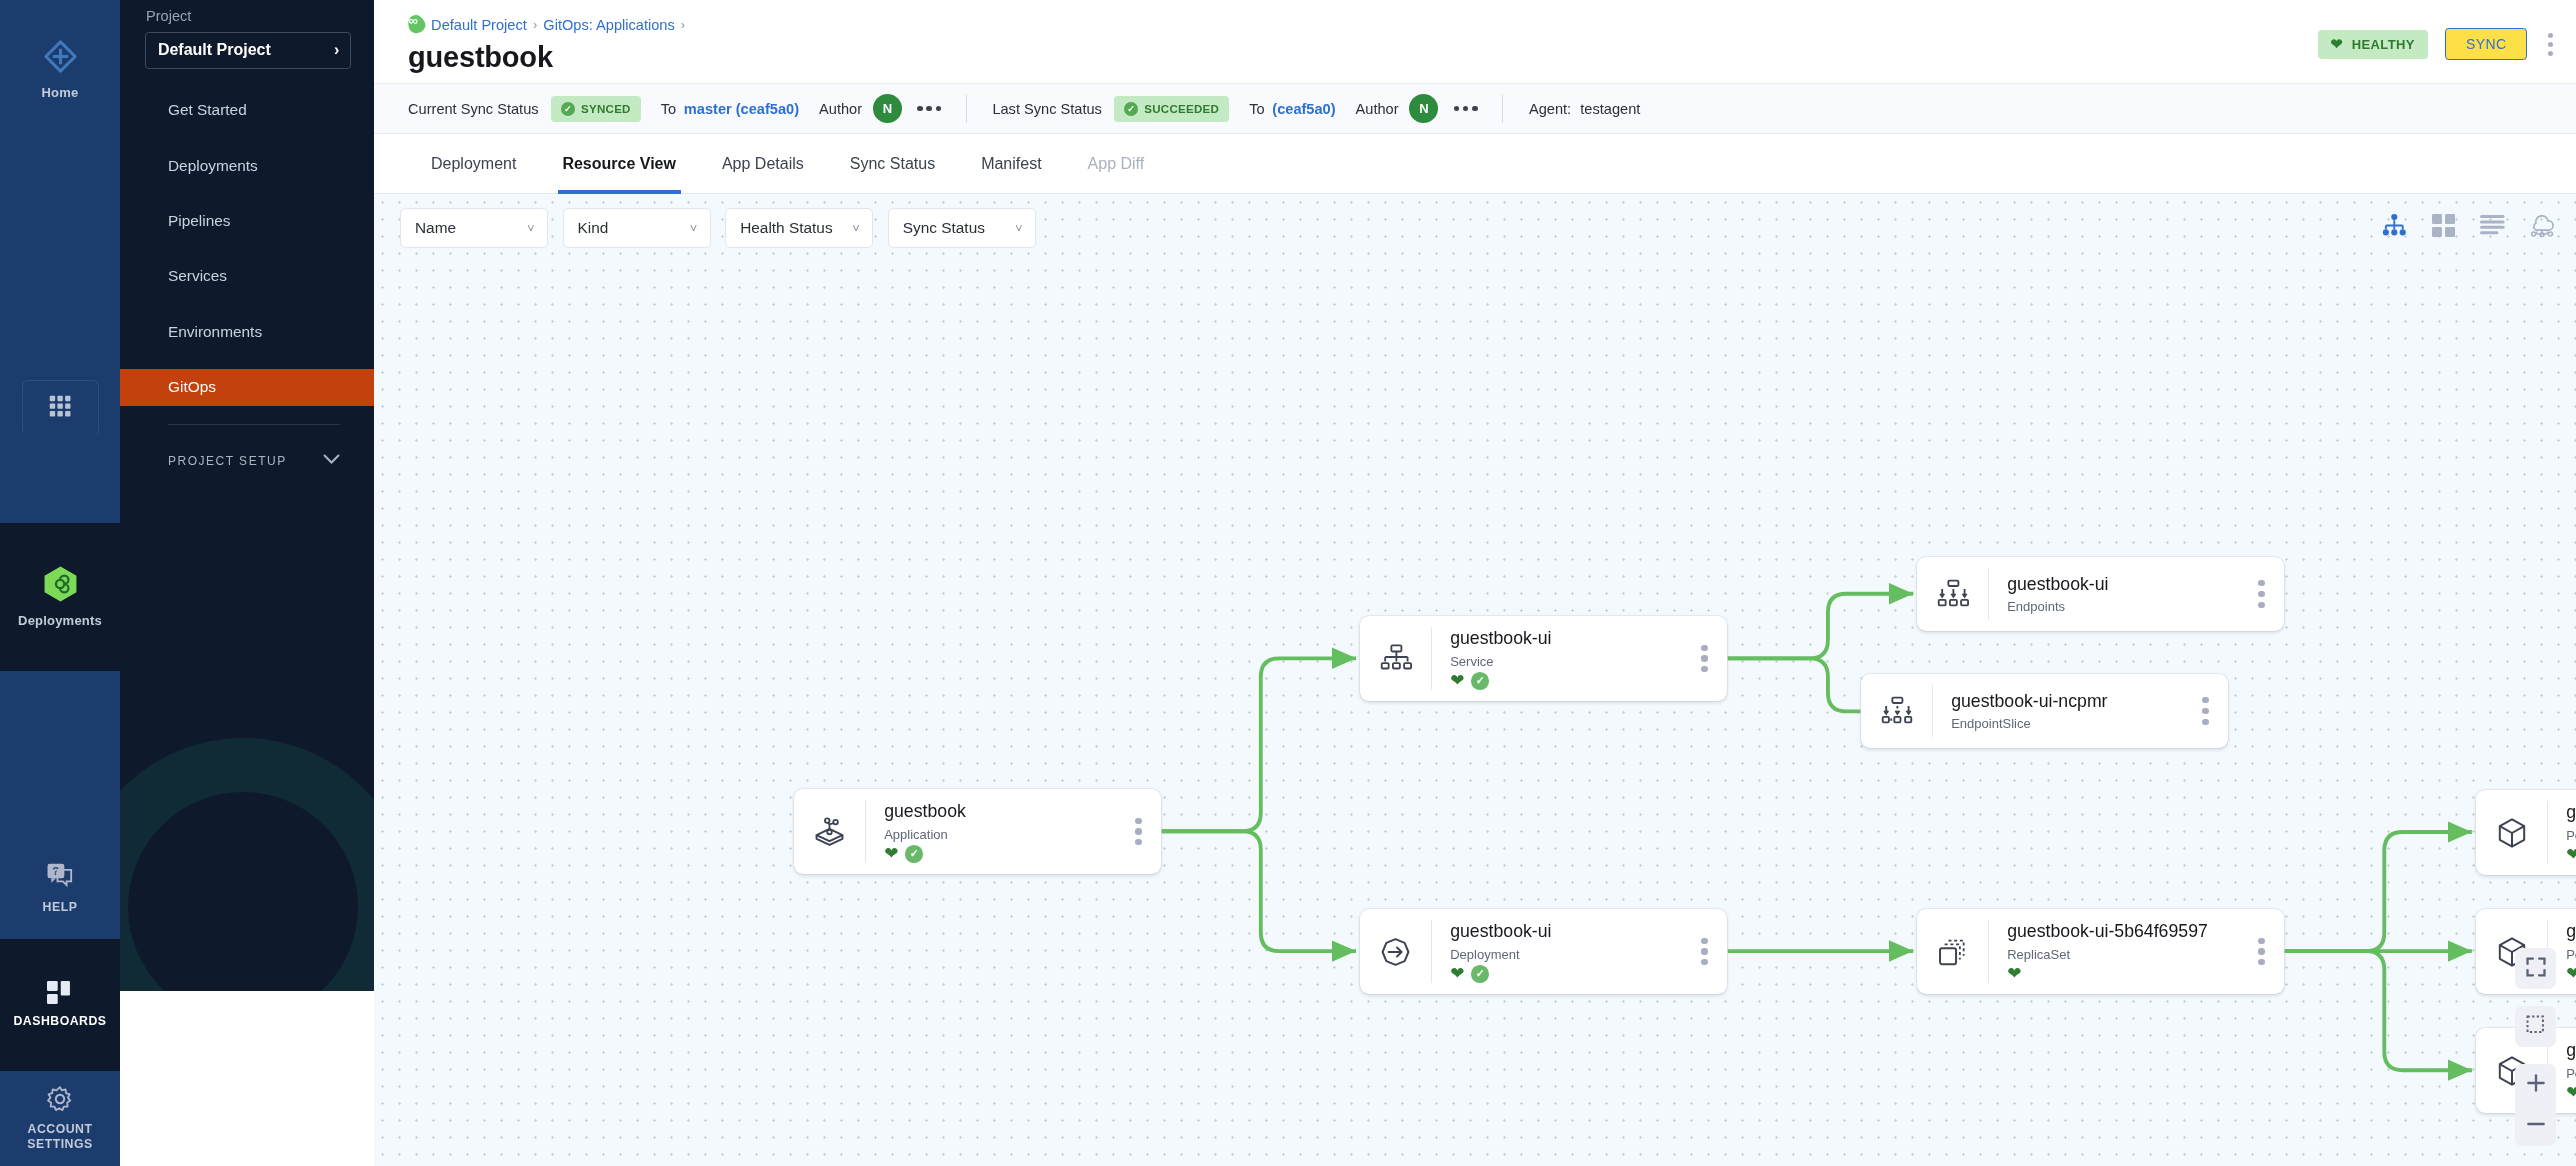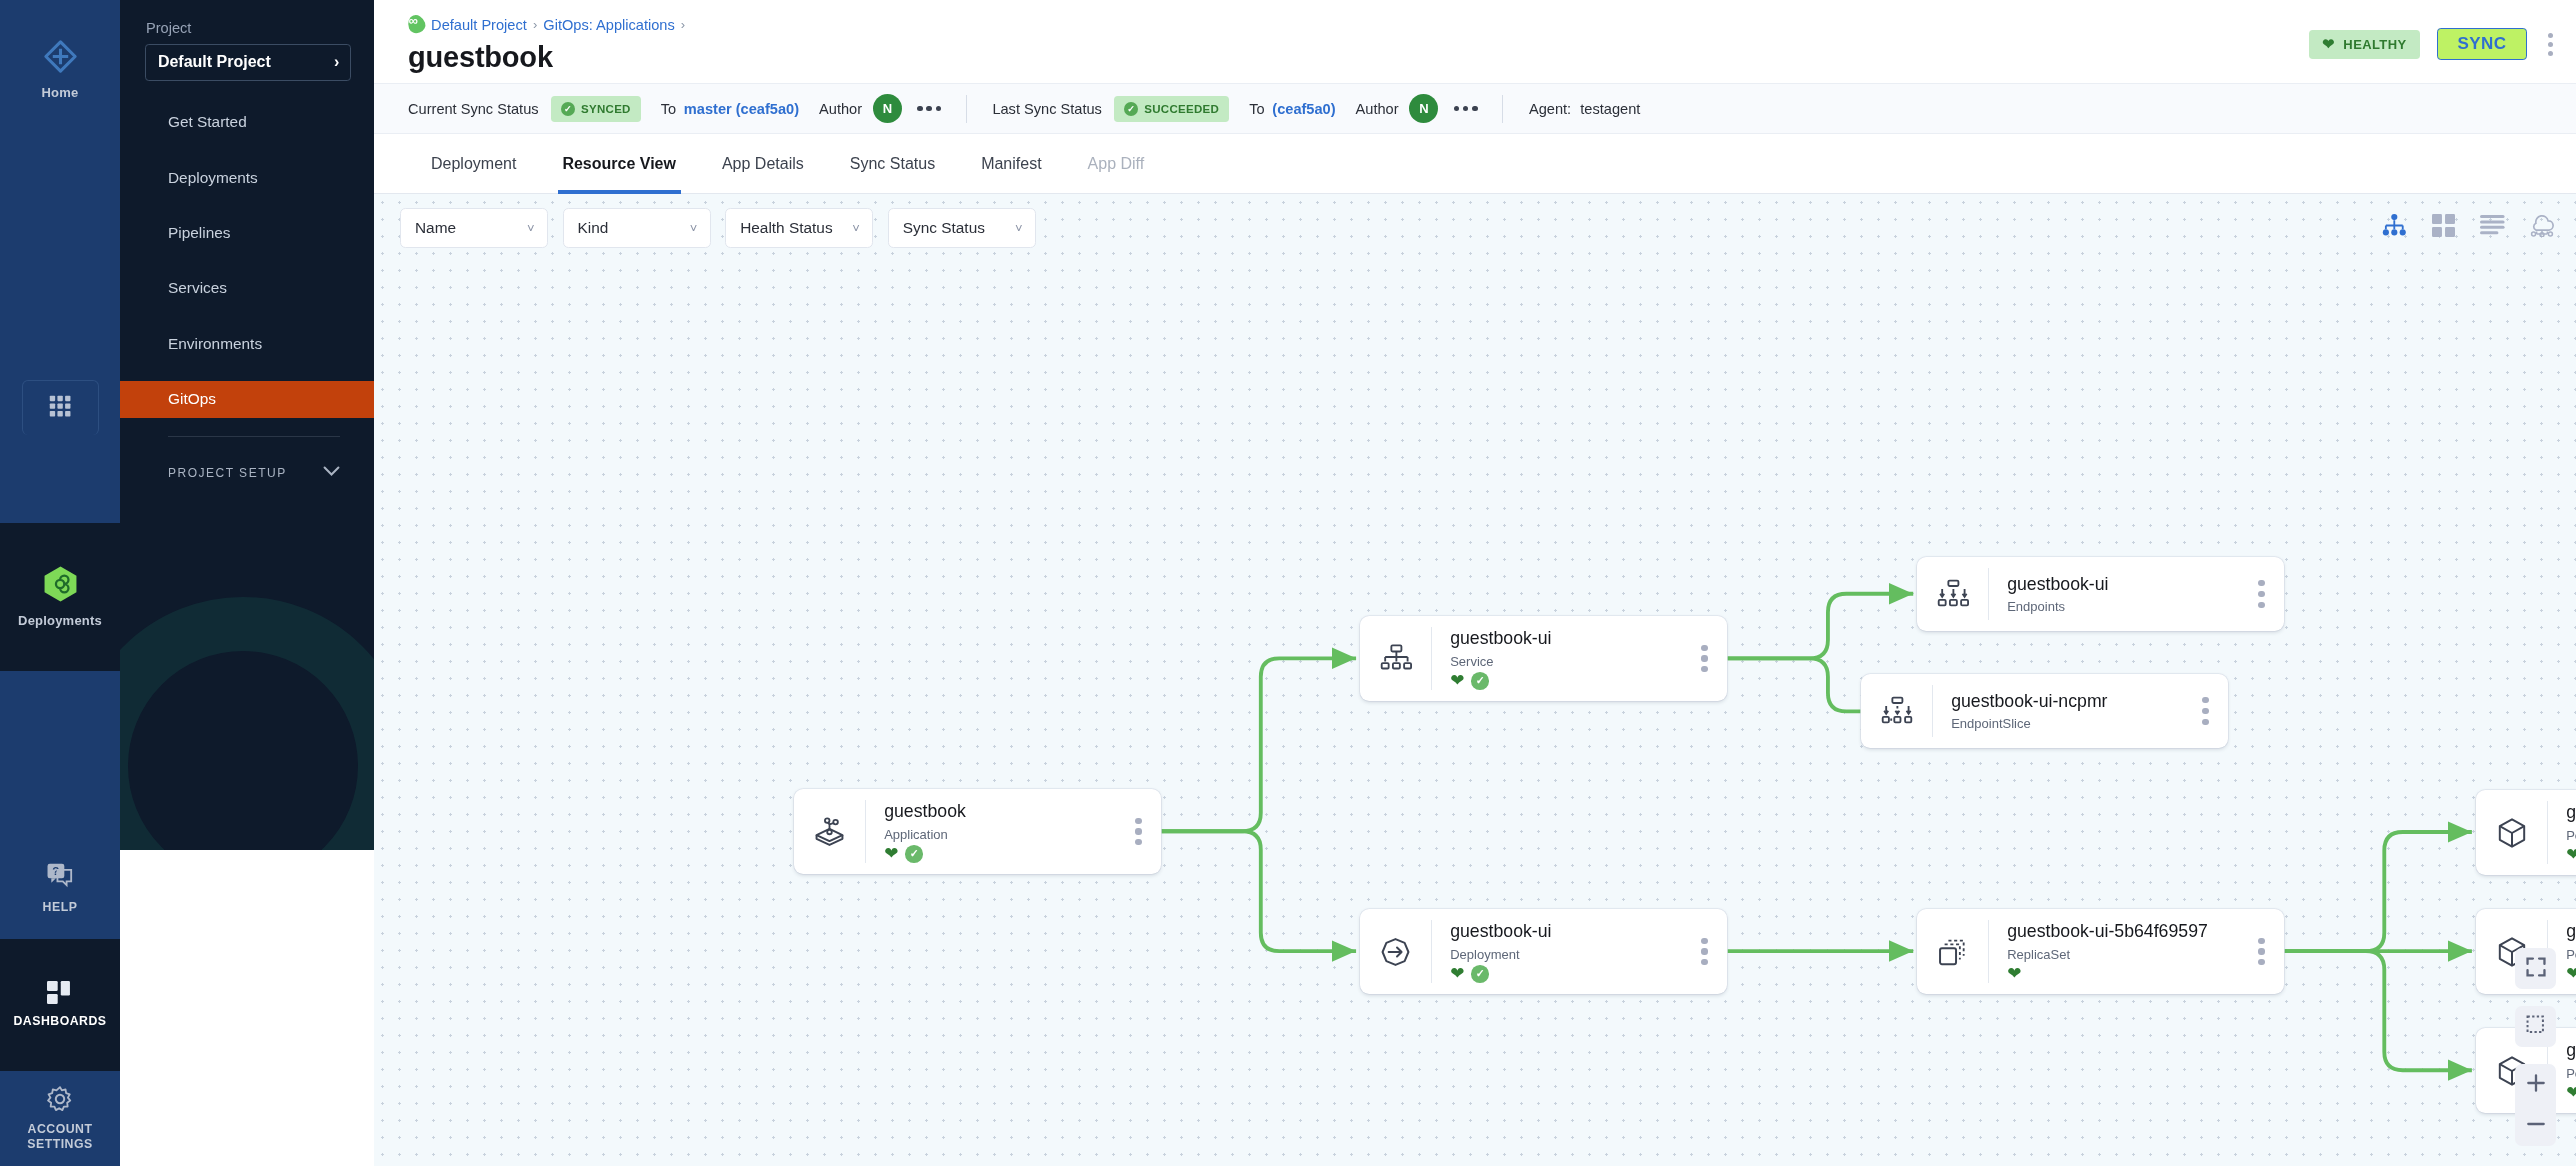--- a/index.html
+++ b/index.html
@@ -27,22 +27,22 @@
   .rail-label { text-align:center; line-height: 1.18; font-weight: 700; font-size: 13px;}
   .rail-label.small { font-weight: 700; font-size: 12.3px; letter-spacing:0.5px;}
   .rail-grid-btn {
     position:absolute; left:21.5px; top:380px; width:77px; height:55px;
     border:0.8px solid #2d4f81; border-radius:6.1px; border-bottom:none;
     display:flex; align-items:center; justify-content:center; background:#1c3c6e;
   }
 
   
   .sidebar {
-    width: 254px; flex: 0 0 254px; background: #0e1a2b; height: 850px;
-    position: relative; padding-top: 20px; overflow: hidden;
+    width: 254px; flex: 0 0 254px; background: #0e1a2b; height: 991px;
+    position: relative; padding-top: 8px; overflow: hidden;
   }
   .sb-proj-label { color:#97a3b6; font-size: 14.6px; margin: 0 0 7.7px 26px; }
   .sb-proj-btn {
     margin: 0 23px 0 24.6px; height: 37px; border: 0.8px solid #3b4c63; border-radius: 3.8px;
     display:flex; align-items:center; justify-content:space-between; padding: 0 10.8px 0 12.3px;
     color:#ffffff; font-weight: 700; font-size: 16px;
   }
   .sb-list { margin-top: 23px; text-align: right; }
   .sb-item {
     height: 37px; display:flex; align-items:center; padding-left: 48px;
@@ -76,22 +76,22 @@
     transform: rotate(20deg);
   }
   .page-title { font-size: 29px; font-weight: 700; color:#16181d; margin-top: 7.7px; letter-spacing:-0.2px;}
 
   .top-actions { position:absolute; right: 20px; top: 28.4px; display:flex; align-items:center; gap: 17px; }
   .badge-healthy {
     background:#c3eac3; color:#2f7a2f; border-radius:3.8px; height:29px; padding: 0 13px;
     display:flex; align-items:center; gap:8.5px; font-size:13px; font-weight:700; letter-spacing:0.4px;
   }
   .btn-sync {
-    border:0.8px solid #2f6fd0; color:#2f6fd0; background:#bef264; border-radius:3.8px;
-    height:32px; padding:0 20px; display:flex; align-items:center; font-size:17px; font-weight:700;
+    border:0.8px solid #2f6fd0; color:#2f6fd0; background:#fde047; border-radius:3.8px;
+    height:32px; padding:0 20px; display:flex; align-items:center; font-size:14px; font-weight:400;
     letter-spacing:0.4px; cursor:pointer;
   }
   .kebab { display:flex; flex-direction:column; gap:3.8px; cursor:pointer; padding: 3.1px; }
   .kebab i { width:5.4px; height:5.4px; border-radius:50%; background:#a8aec0; display:block; }
 
   
   .syncstrip {
     height: 51px; background:#f8fafd; border-top:0.8px solid #eaeef4; border-bottom:0.8px solid #eaeef4;
     display:flex; align-items:center; padding-left: 34px; gap: 0; font-size:14.6px; color:#2b2f38;
     flex:0 0 51px;

